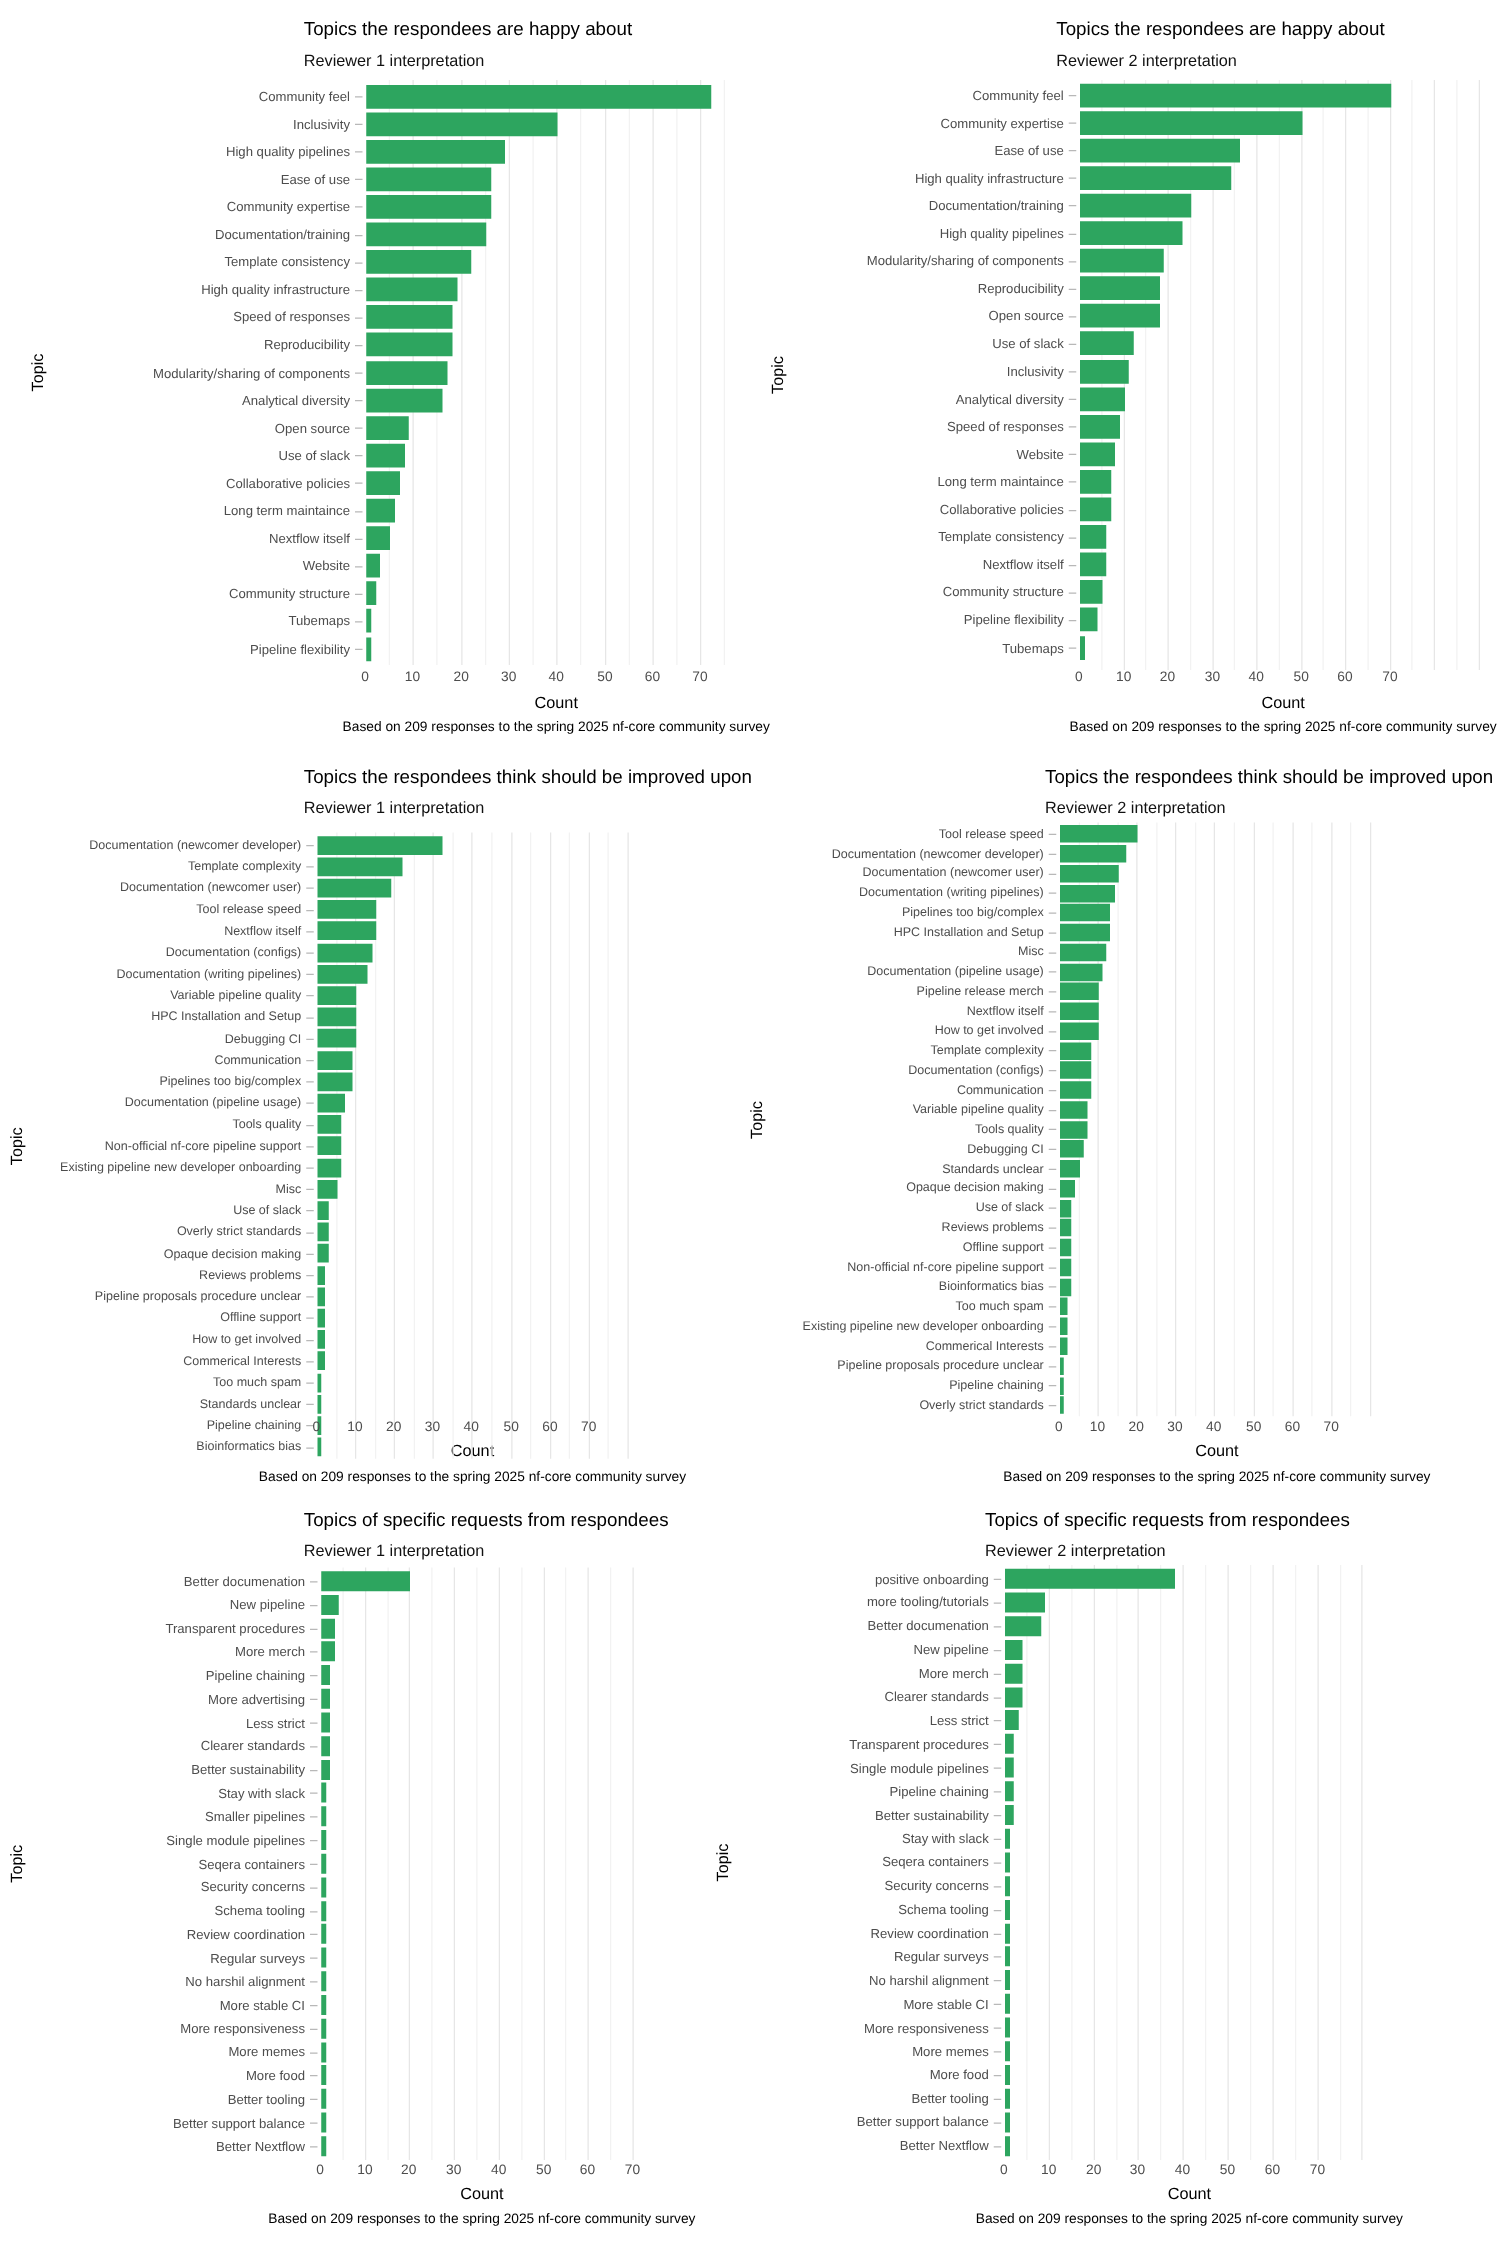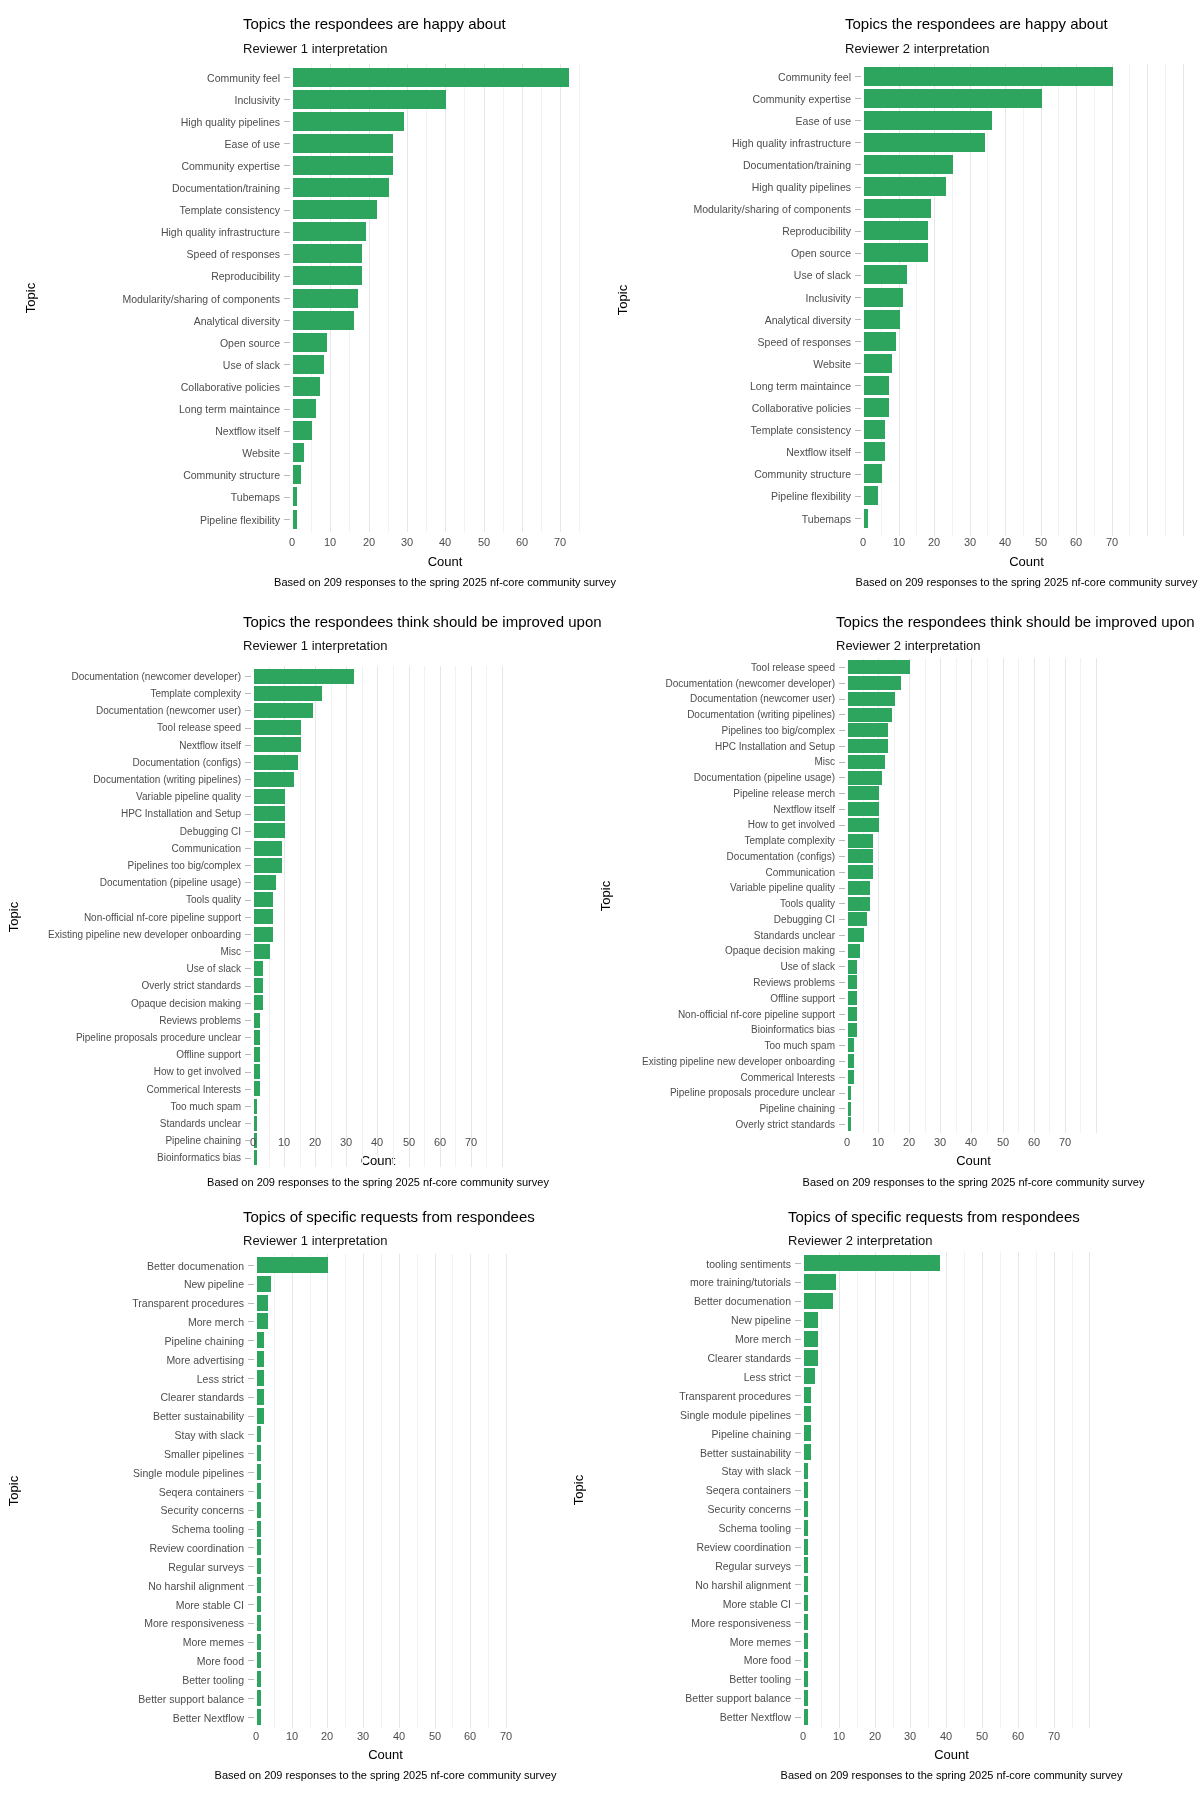--- a/index.html
+++ b/index.html
@@ -565,24 +565,24 @@
     <div class="gridline" style="left: 946px; top: 1252px; height: 476px; background: rgb(230, 230, 230);"></div>
     <div class="gridline" style="left: 964px; top: 1252px; height: 476px; background: rgb(242, 242, 242);"></div>
     <div class="gridline" style="left: 982px; top: 1252px; height: 476px; background: rgb(230, 230, 230);"></div>
     <div class="gridline" style="left: 1000px; top: 1252px; height: 476px; background: rgb(242, 242, 242);"></div>
     <div class="gridline" style="left: 1018px; top: 1252px; height: 476px; background: rgb(230, 230, 230);"></div>
     <div class="gridline" style="left: 1036px; top: 1252px; height: 476px; background: rgb(242, 242, 242);"></div>
     <div class="gridline" style="left: 1054px; top: 1252px; height: 476px; background: rgb(230, 230, 230);"></div>
     <div class="gridline" style="left: 1072px; top: 1252px; height: 476px; background: rgb(242, 242, 242);"></div>
     <div class="gridline" style="left: 1089px; top: 1252px; height: 476px; background: rgb(230, 230, 230);"></div>
     <div class="tickmark" style="left: 795px; top: 1263px; width: 6px;"></div>
-    <div class="rowlabel" style="left: 491px; top: 1259px; width: 300px; font-size: 10.5px;">tooling sentiments</div>
+    <div class="rowlabel" style="left: 491px; top: 1259px; width: 300px; font-size: 10.5px;">positive onboarding</div>
     <div class="bar" title="positive sentiments: 38" style="left: 804px; top: 1255px; width: 136px; height: 16px; background: rgb(45, 165, 95);"></div>
     <div class="tickmark" style="left: 795px; top: 1282px; width: 6px;"></div>
-    <div class="rowlabel" style="left: 491px; top: 1277px; width: 300px; font-size: 10.5px;">more training/tutorials</div>
+    <div class="rowlabel" style="left: 491px; top: 1277px; width: 300px; font-size: 10.5px;">more tooling/tutorials</div>
     <div class="bar" title="more training/tutorials: 9" style="left: 804px; top: 1274px; width: 32px; height: 16px; background: rgb(45, 165, 95);"></div>
     <div class="tickmark" style="left: 795px; top: 1301px; width: 6px;"></div>
     <div class="rowlabel" style="left: 491px; top: 1296px; width: 300px; font-size: 10.5px;">Better documenation</div>
     <div class="bar" title="Better documenation: 8" style="left: 804px; top: 1293px; width: 29px; height: 16px; background: rgb(45, 165, 95);"></div>
     <div class="tickmark" style="left: 795px; top: 1320px; width: 6px;"></div>
     <div class="rowlabel" style="left: 491px; top: 1315px; width: 300px; font-size: 10.5px;">New pipeline</div>
     <div class="bar" title="New pipeline: 4" style="left: 804px; top: 1312px; width: 14px; height: 16px; background: rgb(45, 165, 95);"></div>
     <div class="tickmark" style="left: 795px; top: 1339px; width: 6px;"></div>
     <div class="rowlabel" style="left: 491px; top: 1334px; width: 300px; font-size: 10.5px;">More merch</div>
     <div class="bar" title="More merch: 4" style="left: 804px; top: 1331px; width: 14px; height: 16px; background: rgb(45, 165, 95);"></div>

